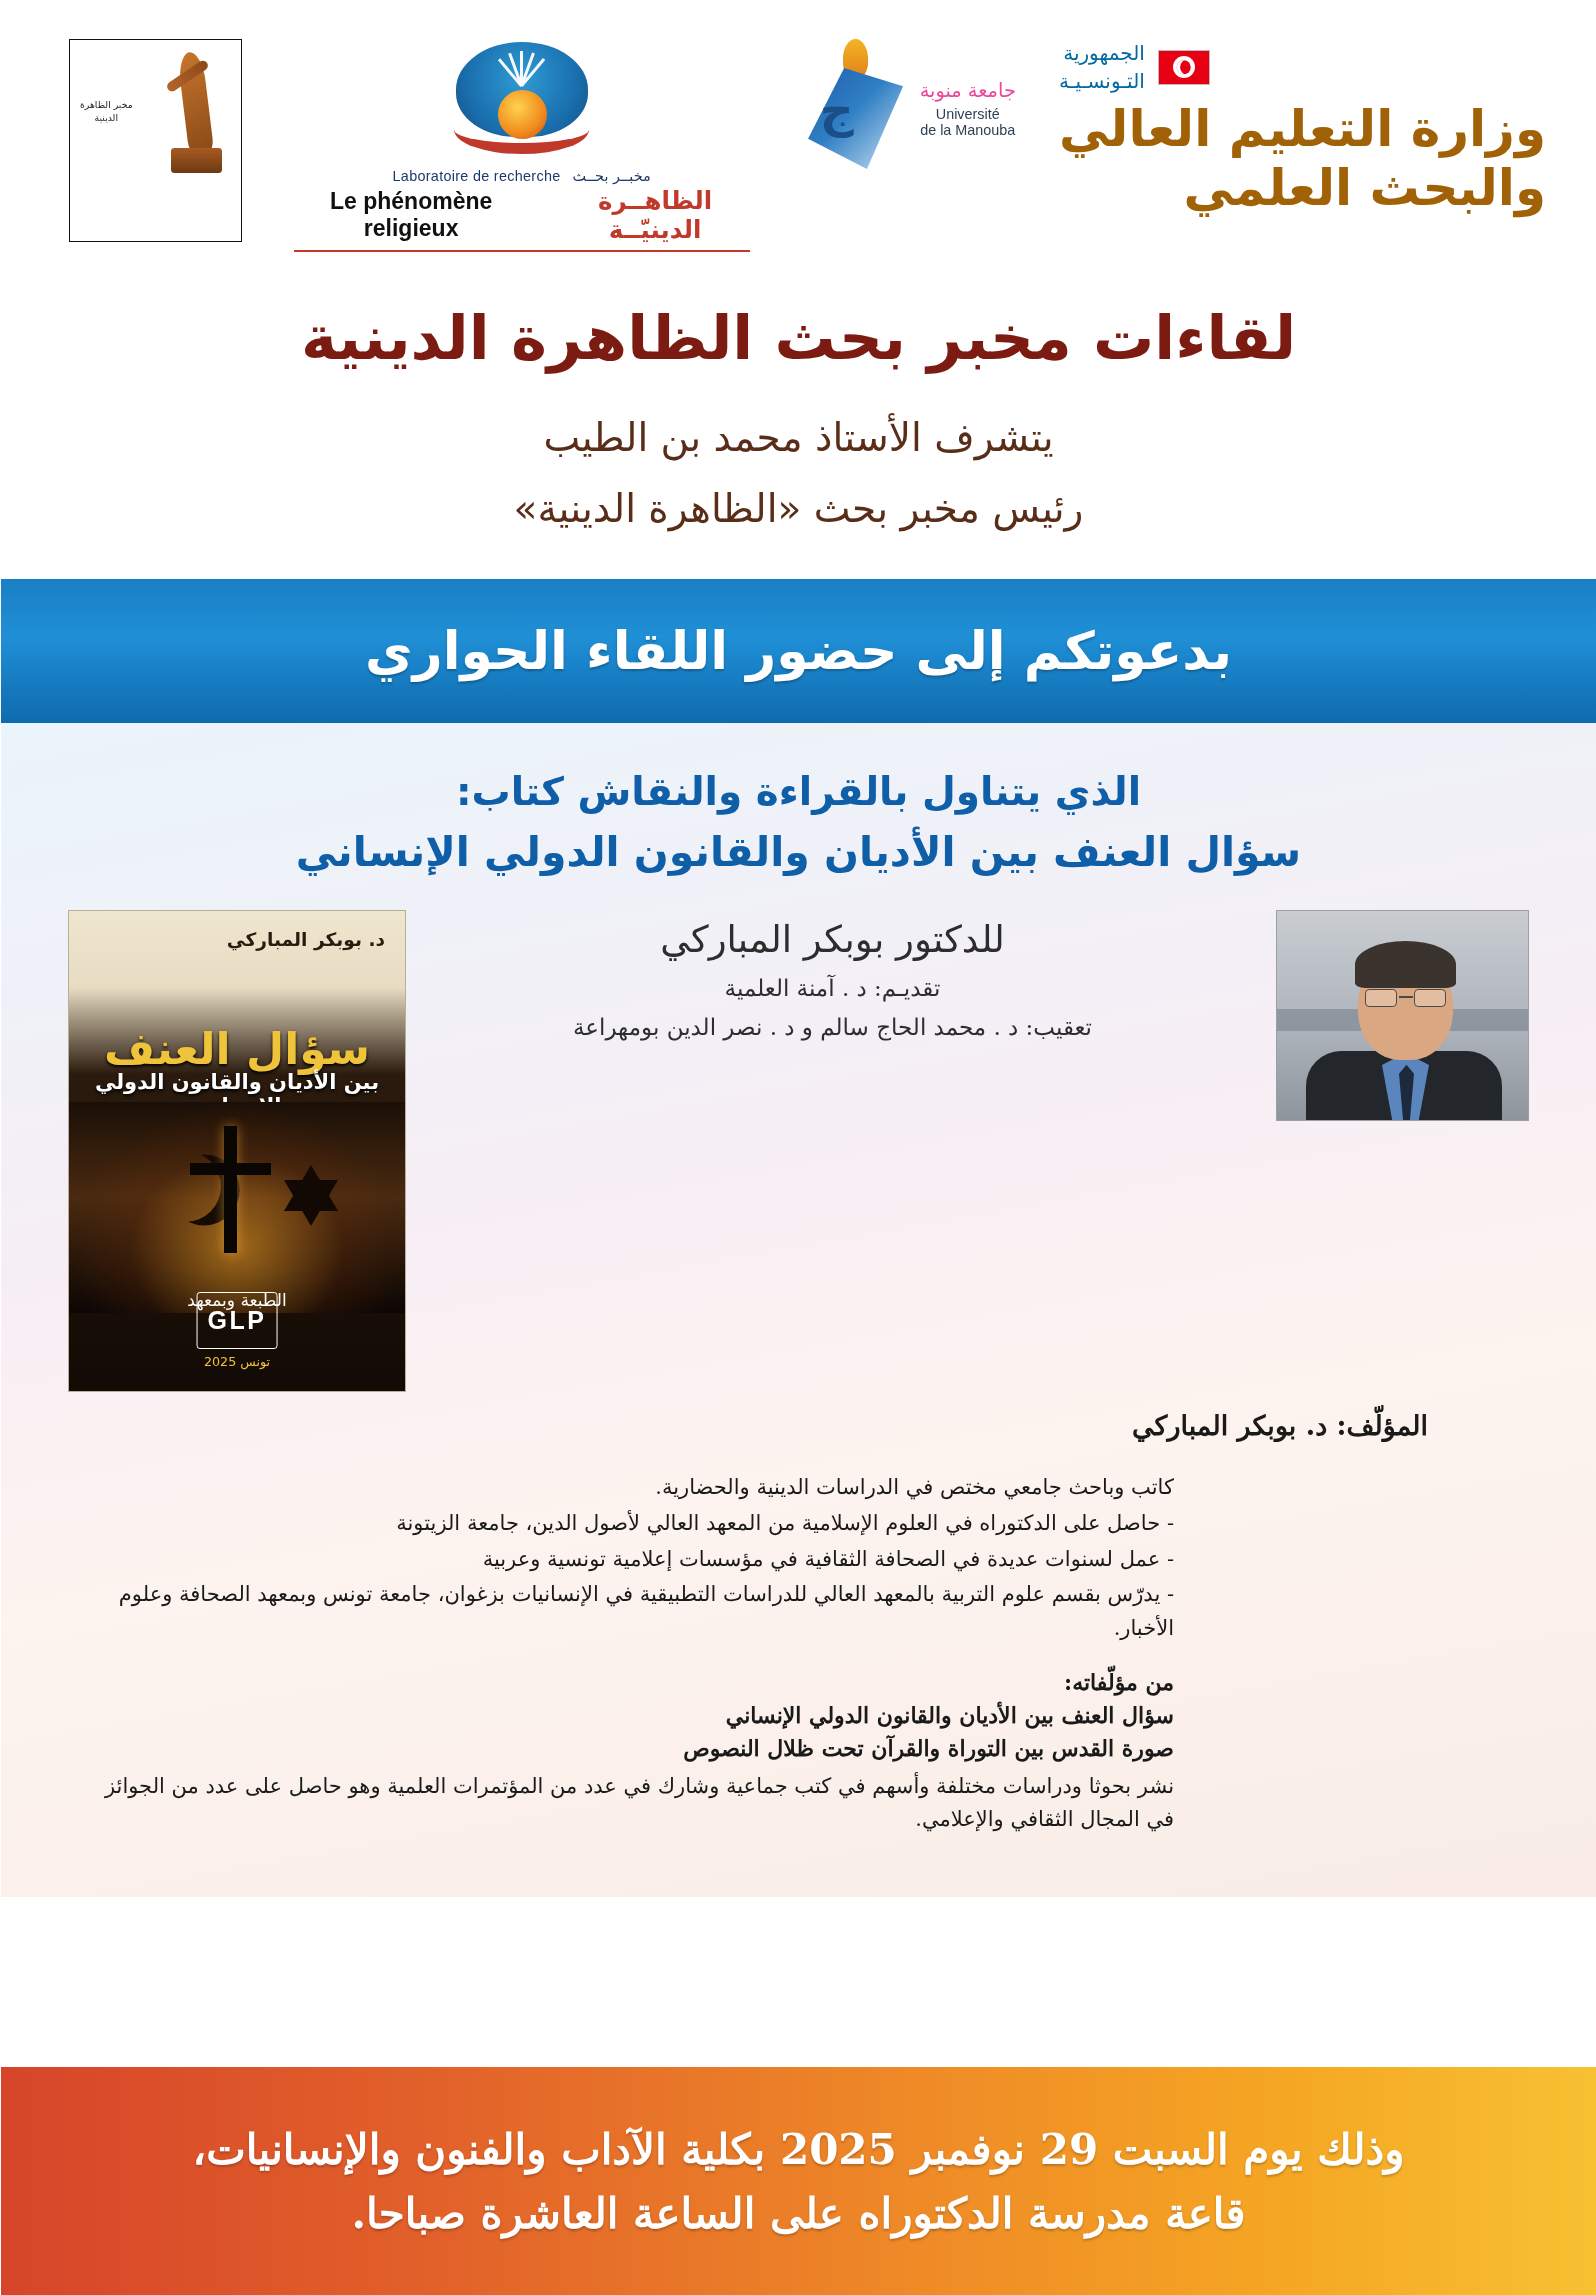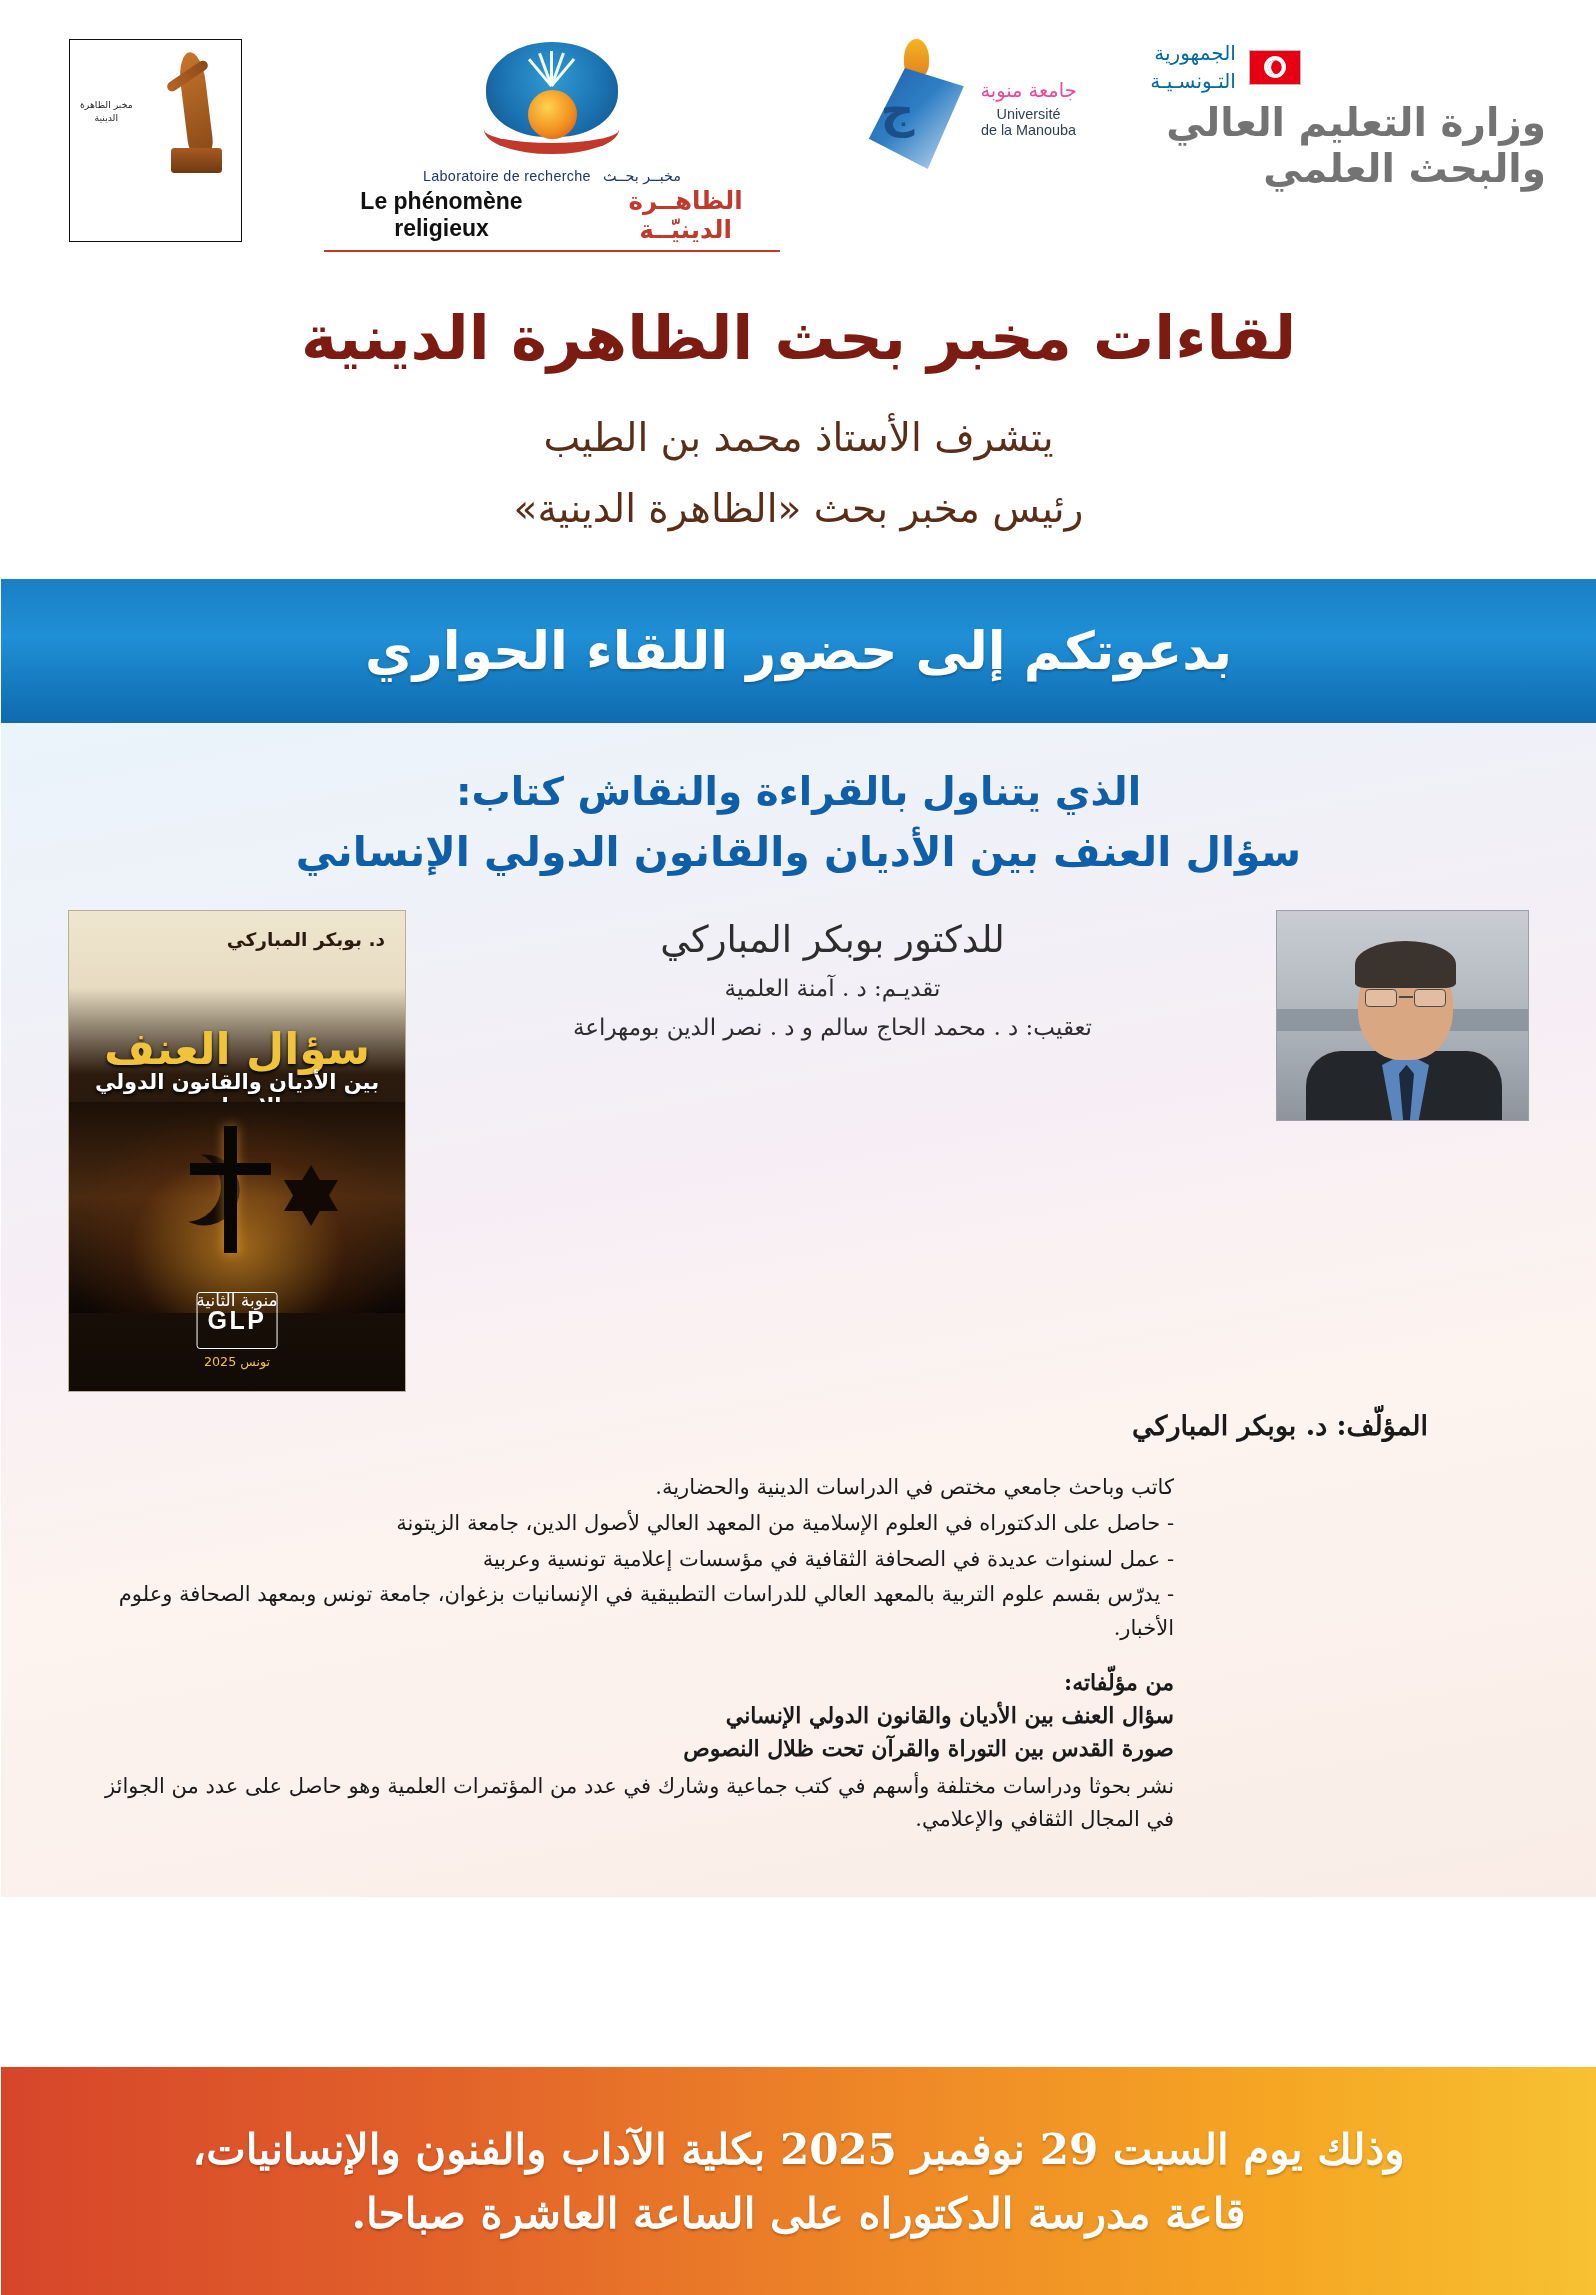--- a/index.html
+++ b/index.html
@@ -170,24 +170,23 @@
     width: 22px; height: 22px; background: #fff; border-radius: 50%;
   }
   .tn-flag .crescent {
     position: absolute; left: 50%; top: 50%; transform: translate(-54%,-50%);
     width: 13.5px; height: 13.5px; border-radius: 50%;
     background: #e70013;
     box-shadow: 4.2px 0 0 -0.8px #fff inset;
   }
   .ministry-main {
     margin-top: 5px;
-    font-size: 39px; font-weight: bold; color: #737373;
+    font-size: 50px; font-weight: bold; color: #a16207;
     line-height: 1.18; text-align: right;
     font-family: "DejaVu Sans", sans-serif;
-    margin-left: 16px;
   }
 
   
   .main-title {
     text-align: center;
     font-size: 61px;
     font-weight: bold;
     color: #7b1b12;
     font-family: "DejaVu Sans", sans-serif;
     margin-top: 15px;
@@ -544,21 +543,21 @@
 
     <div class="book-cover">
       <div class="bc-author">د. بوبكر المباركي</div>
       <div class="bc-title">سؤال العنف</div>
       <div class="bc-sub">بين الأديان والقانون الدولي الإنساني</div>
       <div class="bc-art">
         <div class="crescent2"></div>
         <div class="cross"></div>
         <div class="star"></div>
       </div>
-      <div class="bc-edition">منوبة الثانية</div>
+      <div class="bc-edition">الطبعة وبمعهد</div>
       <div class="bc-pub">
         <div class="glp">GLP</div>
         <div class="city">تونس 2025</div>
       </div>
     </div>
   </div>
 
   <div class="author-name">المؤلّف: د. بوبكر المباركي</div>
 
   <div class="bio">

